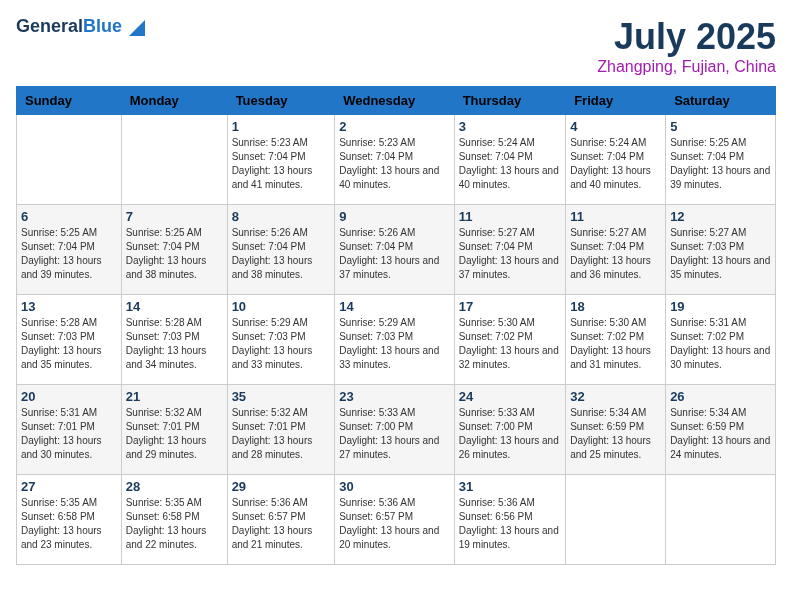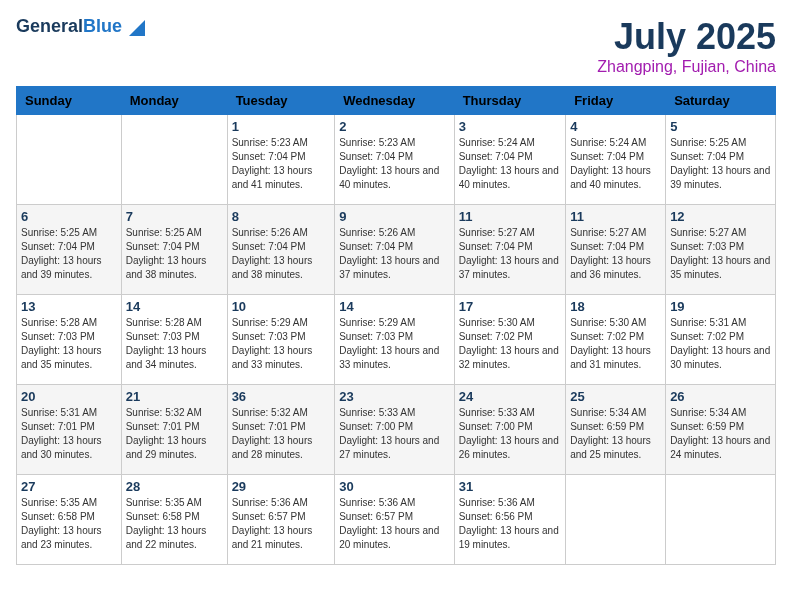--- a/index.html
+++ b/index.html
@@ -202,33 +202,33 @@
       <tr>
         <td>
           <div class="day-number">20</div>
           <div class="day-info">Sunrise: 5:31 AM<br>Sunset: 7:01 PM<br>Daylight: 13 hours and 30 minutes.</div>
         </td>
         <td>
           <div class="day-number">21</div>
           <div class="day-info">Sunrise: 5:32 AM<br>Sunset: 7:01 PM<br>Daylight: 13 hours and 29 minutes.</div>
         </td>
         <td>
-          <div class="day-number">36</div>
+          <div class="day-number">35</div>
           <div class="day-info">Sunrise: 5:32 AM<br>Sunset: 7:01 PM<br>Daylight: 13 hours and 28 minutes.</div>
         </td>
         <td>
           <div class="day-number">23</div>
           <div class="day-info">Sunrise: 5:33 AM<br>Sunset: 7:00 PM<br>Daylight: 13 hours and 27 minutes.</div>
         </td>
         <td>
           <div class="day-number">24</div>
           <div class="day-info">Sunrise: 5:33 AM<br>Sunset: 7:00 PM<br>Daylight: 13 hours and 26 minutes.</div>
         </td>
         <td>
-          <div class="day-number">25</div>
+          <div class="day-number">32</div>
           <div class="day-info">Sunrise: 5:34 AM<br>Sunset: 6:59 PM<br>Daylight: 13 hours and 25 minutes.</div>
         </td>
         <td>
           <div class="day-number">26</div>
           <div class="day-info">Sunrise: 5:34 AM<br>Sunset: 6:59 PM<br>Daylight: 13 hours and 24 minutes.</div>
         </td>
       </tr>
       <tr>
         <td>
           <div class="day-number">27</div>

